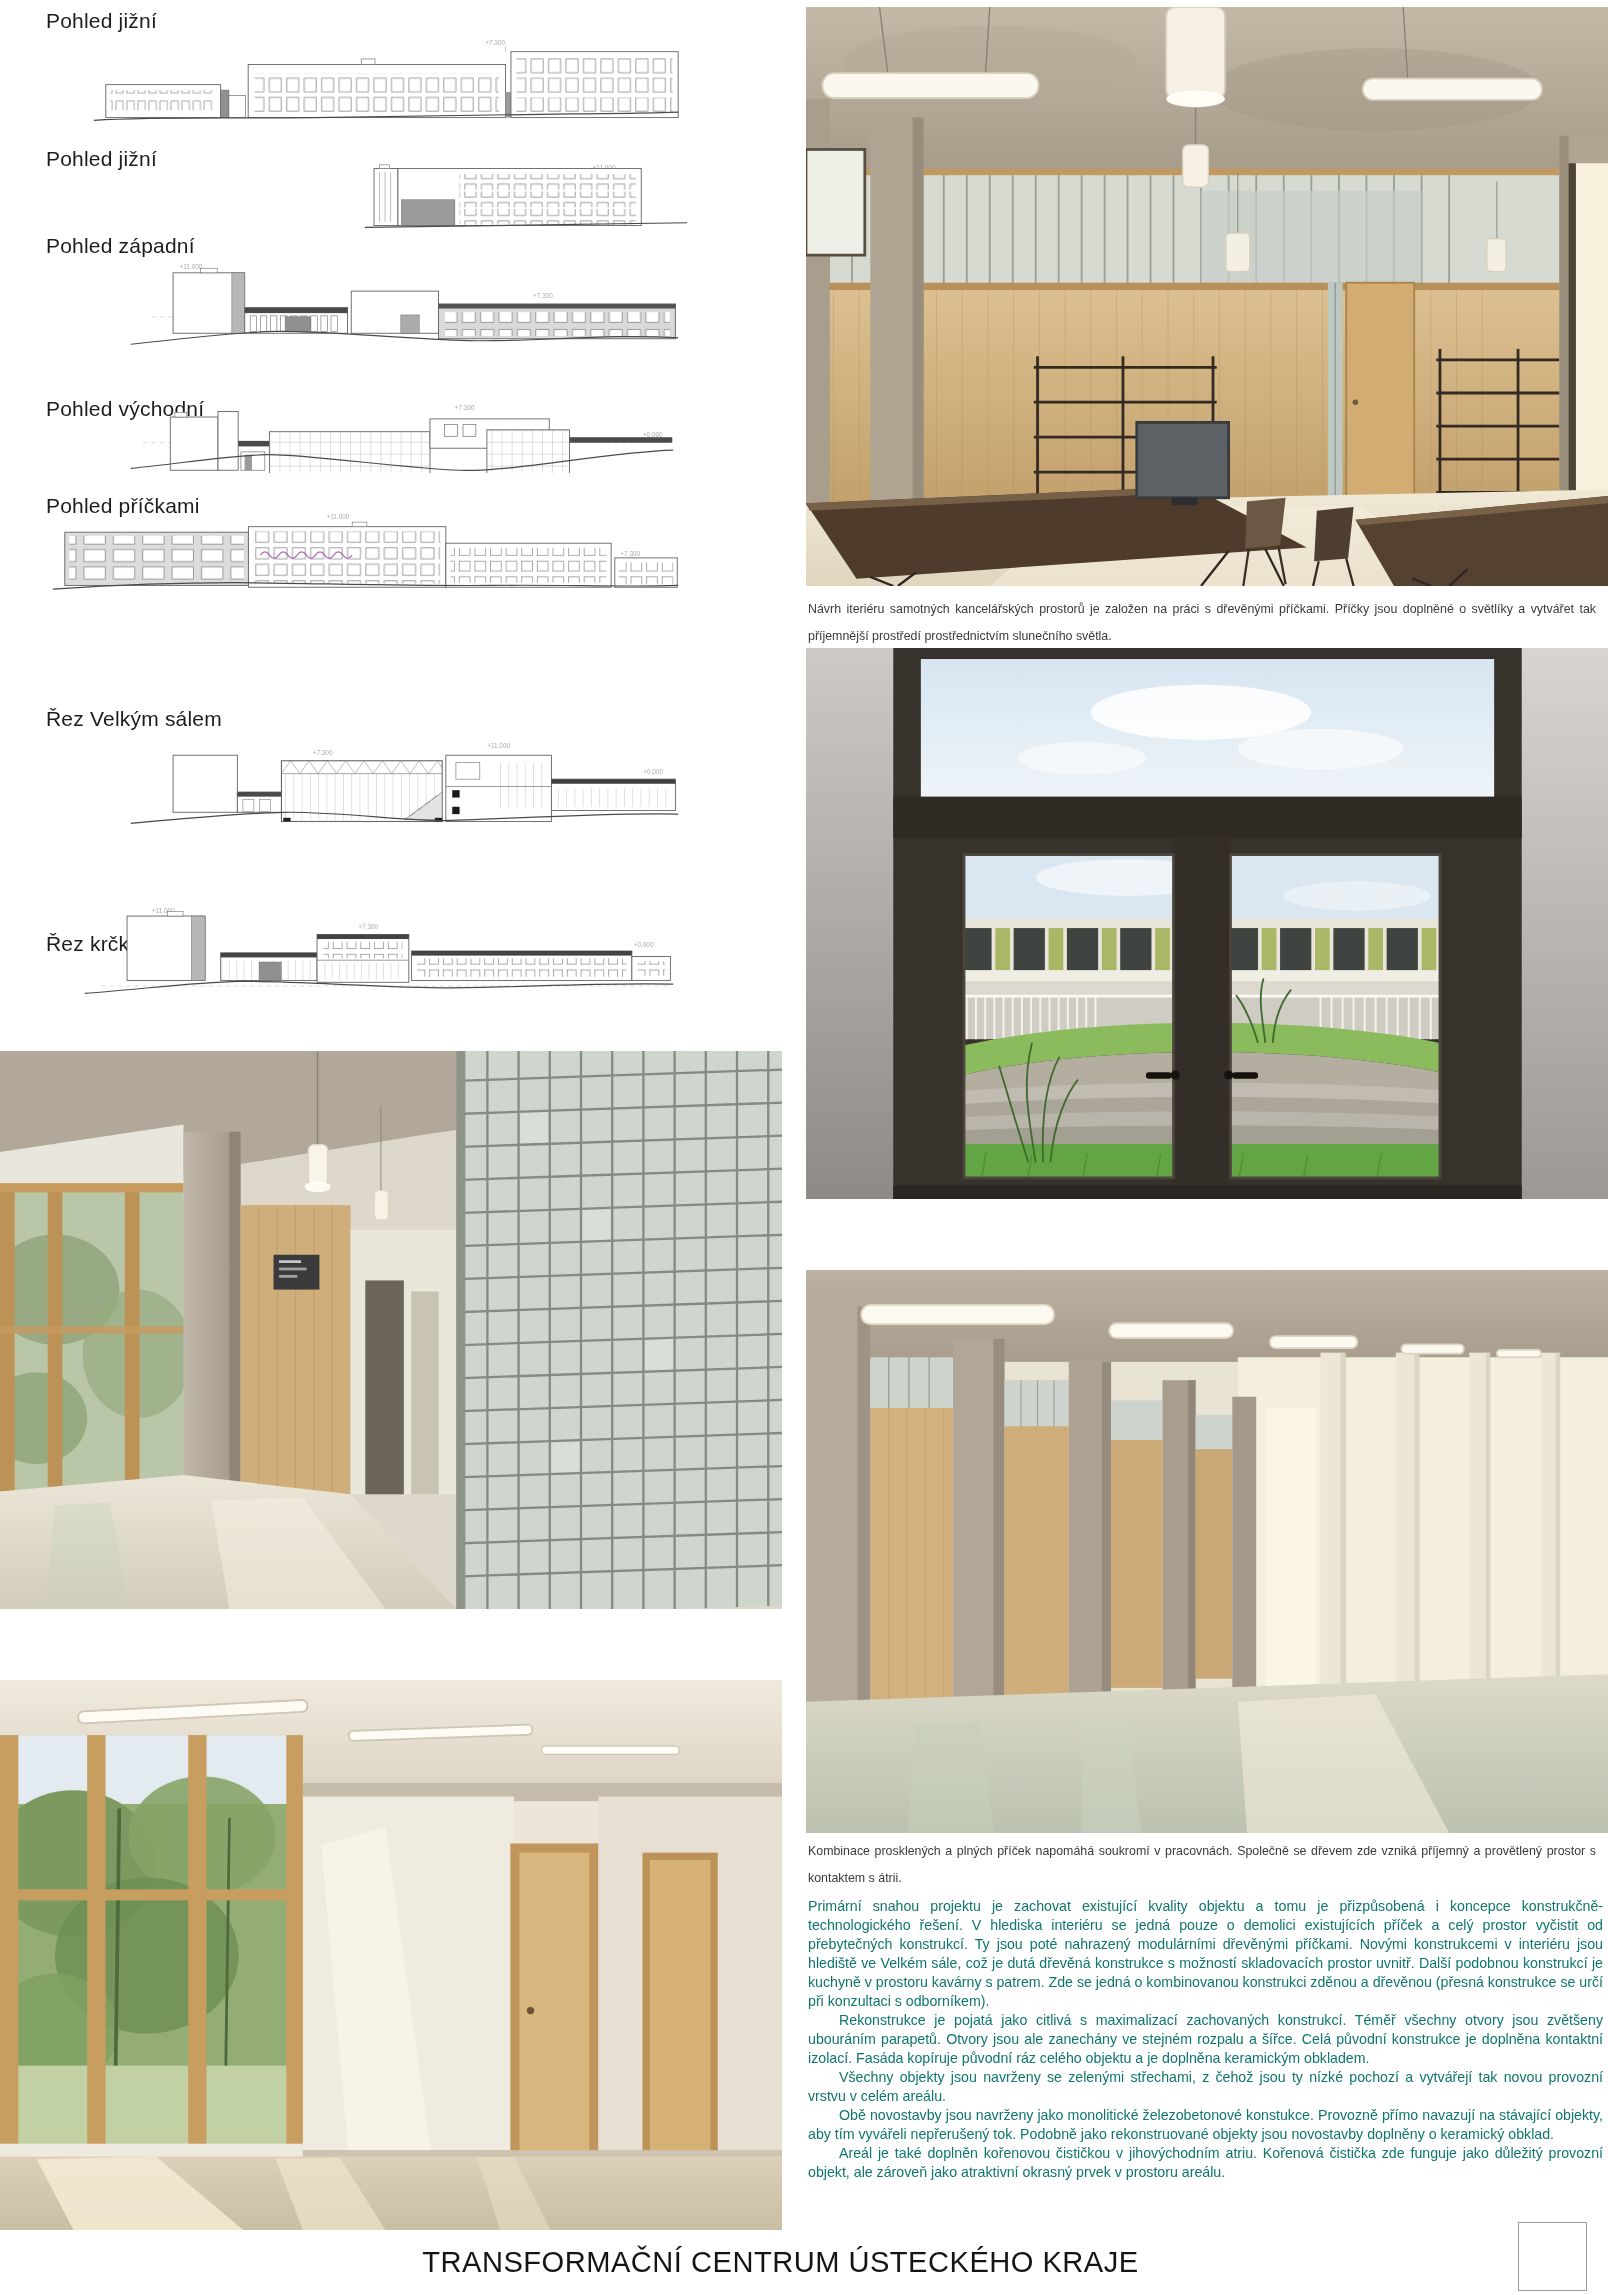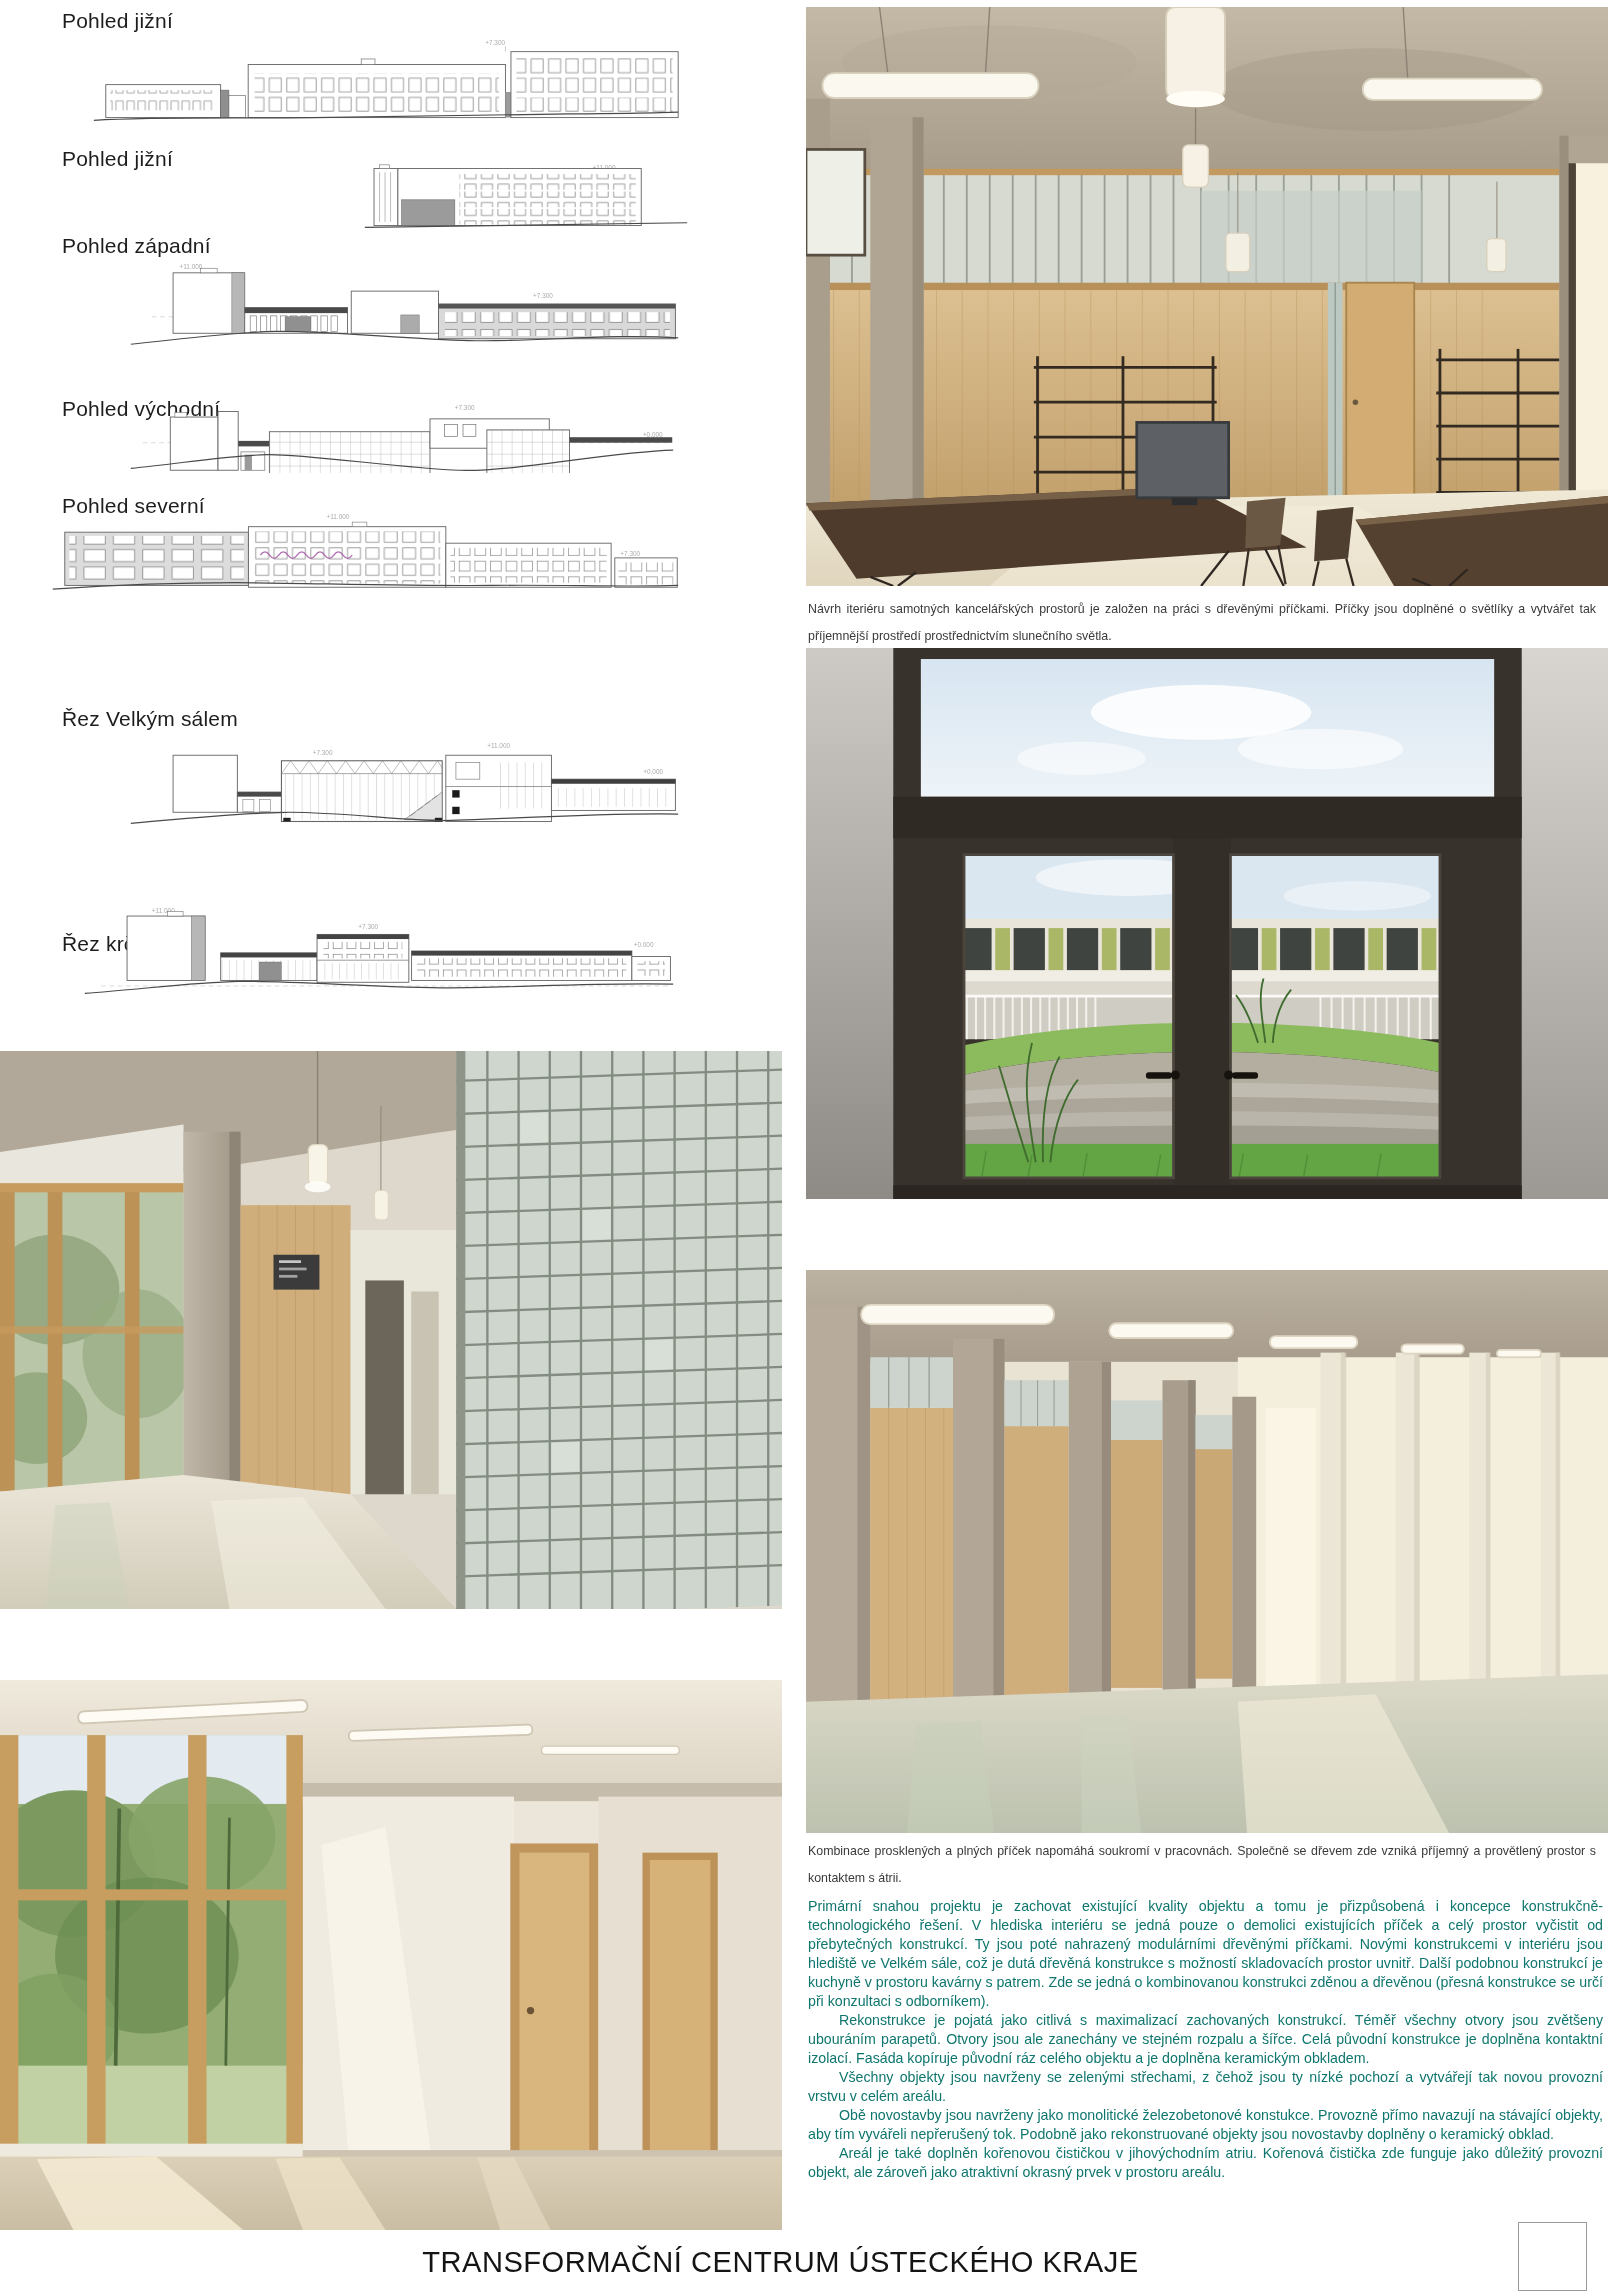--- a/index.html
+++ b/index.html
@@ -1,18 +1,18 @@
 <!DOCTYPE html>
 <html style="font-size:14.7px"><head>
 <meta charset="utf-8">
 <style>
   html,body{margin:0;padding:0;background:#ffffff;}
   .board{position:relative;width:1609px;height:2296px;background:#fff;overflow:hidden;
          font-family:"Liberation Sans",sans-serif;}
-  .dlabel{position:absolute;left:46px;font-size:21px;color:#1d1d1d;letter-spacing:0.2px;margin-left:16px;}
+  .dlabel{position:absolute;left:46px;font-size:21px;color:#1d1d1d;letter-spacing:0.2px;}
   .drawing{position:absolute;}
   .drawing svg{display:block;width:100%;height:100%;}
   .photo{position:absolute;overflow:hidden;background:#ddd;}
   .photo svg{display:block;width:100%;height:100%;}
   .caption{position:absolute;font-size:12.4px;line-height:27px;color:#3a3a3a;text-align:justify;}
   .bodytext{position:absolute;font-size:14.2px;line-height:19px;color:#0f766e;text-align:justify;}
   .bodytext p{margin:0;}
   .bodytext p.ind{text-indent:31px;}
   .poster-title{position:absolute;left:147px;top:2245px;width:1267px;text-align:center;
         font-size:30px;color:#141414;letter-spacing:0.5px;white-space:nowrap;
@@ -22,21 +22,21 @@
 </style>
 </head>
 <body>
 
 <div class="board">
 
   <div class="dlabel" style="top:9.2px">Pohled jižní</div>
   <div class="dlabel" style="top:147px">Pohled jižní</div>
   <div class="dlabel" style="top:234px">Pohled západní</div>
   <div class="dlabel" style="top:397px">Pohled východní</div>
-  <div class="dlabel" style="top:494px">Pohled severní</div>
+  <div class="dlabel" style="top:494px">Pohled příčkami</div>
   <div class="dlabel" style="top:707px">Řez Velkým sálem</div>
   <div class="dlabel" style="top:932px">Řez krčkem</div>
 
   <div class="drawing" style="left:92px;top:37px;width:588px;height:87px">
     <svg viewBox="0 0 640 95" preserveAspectRatio="none">
       <defs>
         <pattern id="d1a" width="12" height="22" patternUnits="userSpaceOnUse">
             <rect x="2" y="4" width="8" height="13" fill="#fff" stroke="#7d7d7d" stroke-width="0.7"></rect>
           </pattern>
         <pattern id="d1b" width="19" height="21" patternUnits="userSpaceOnUse">

